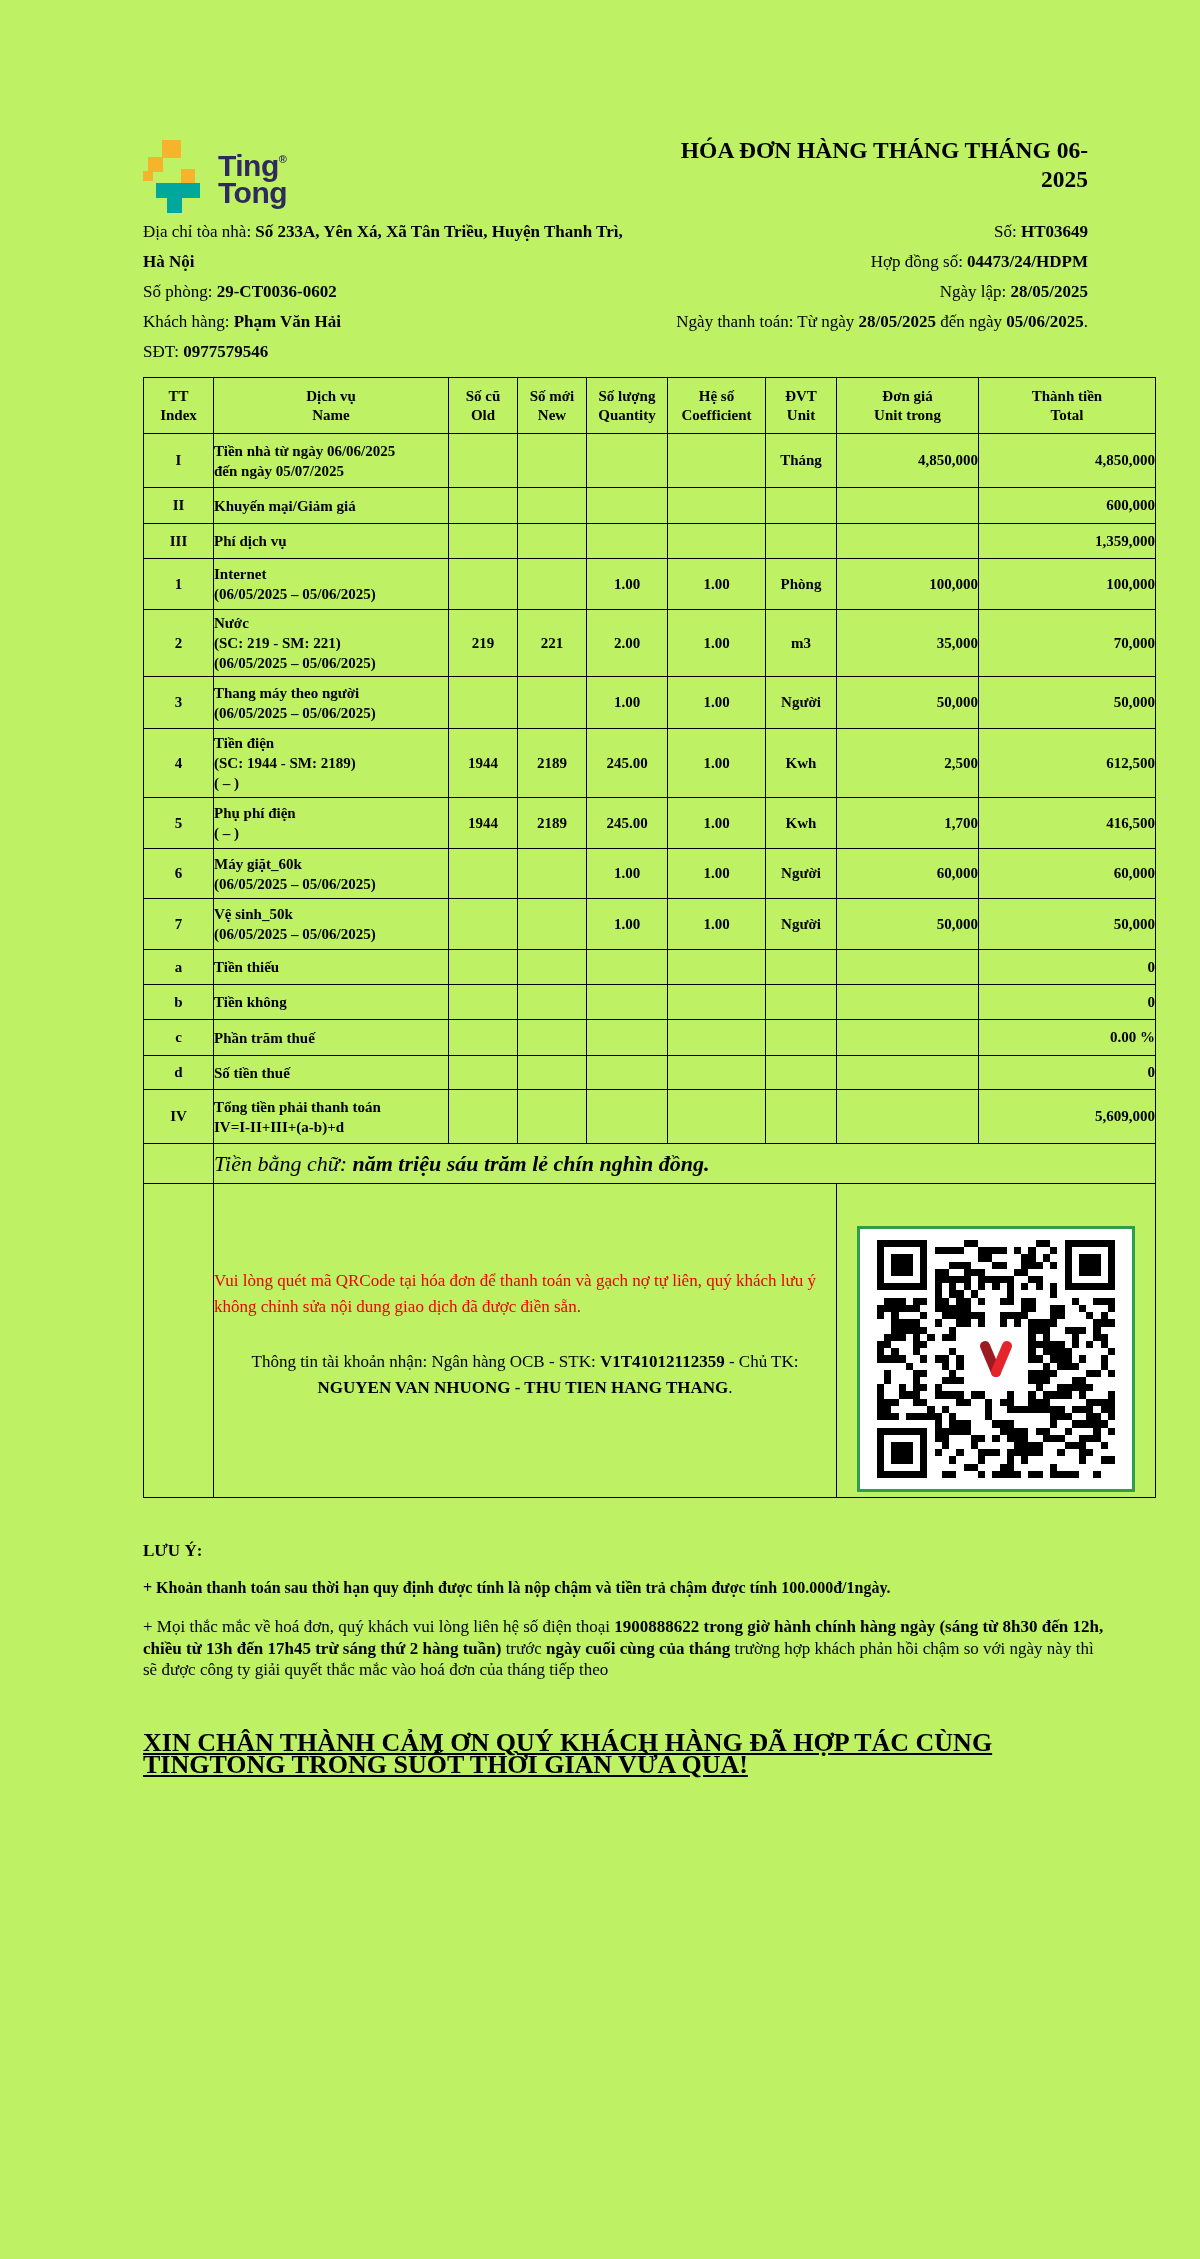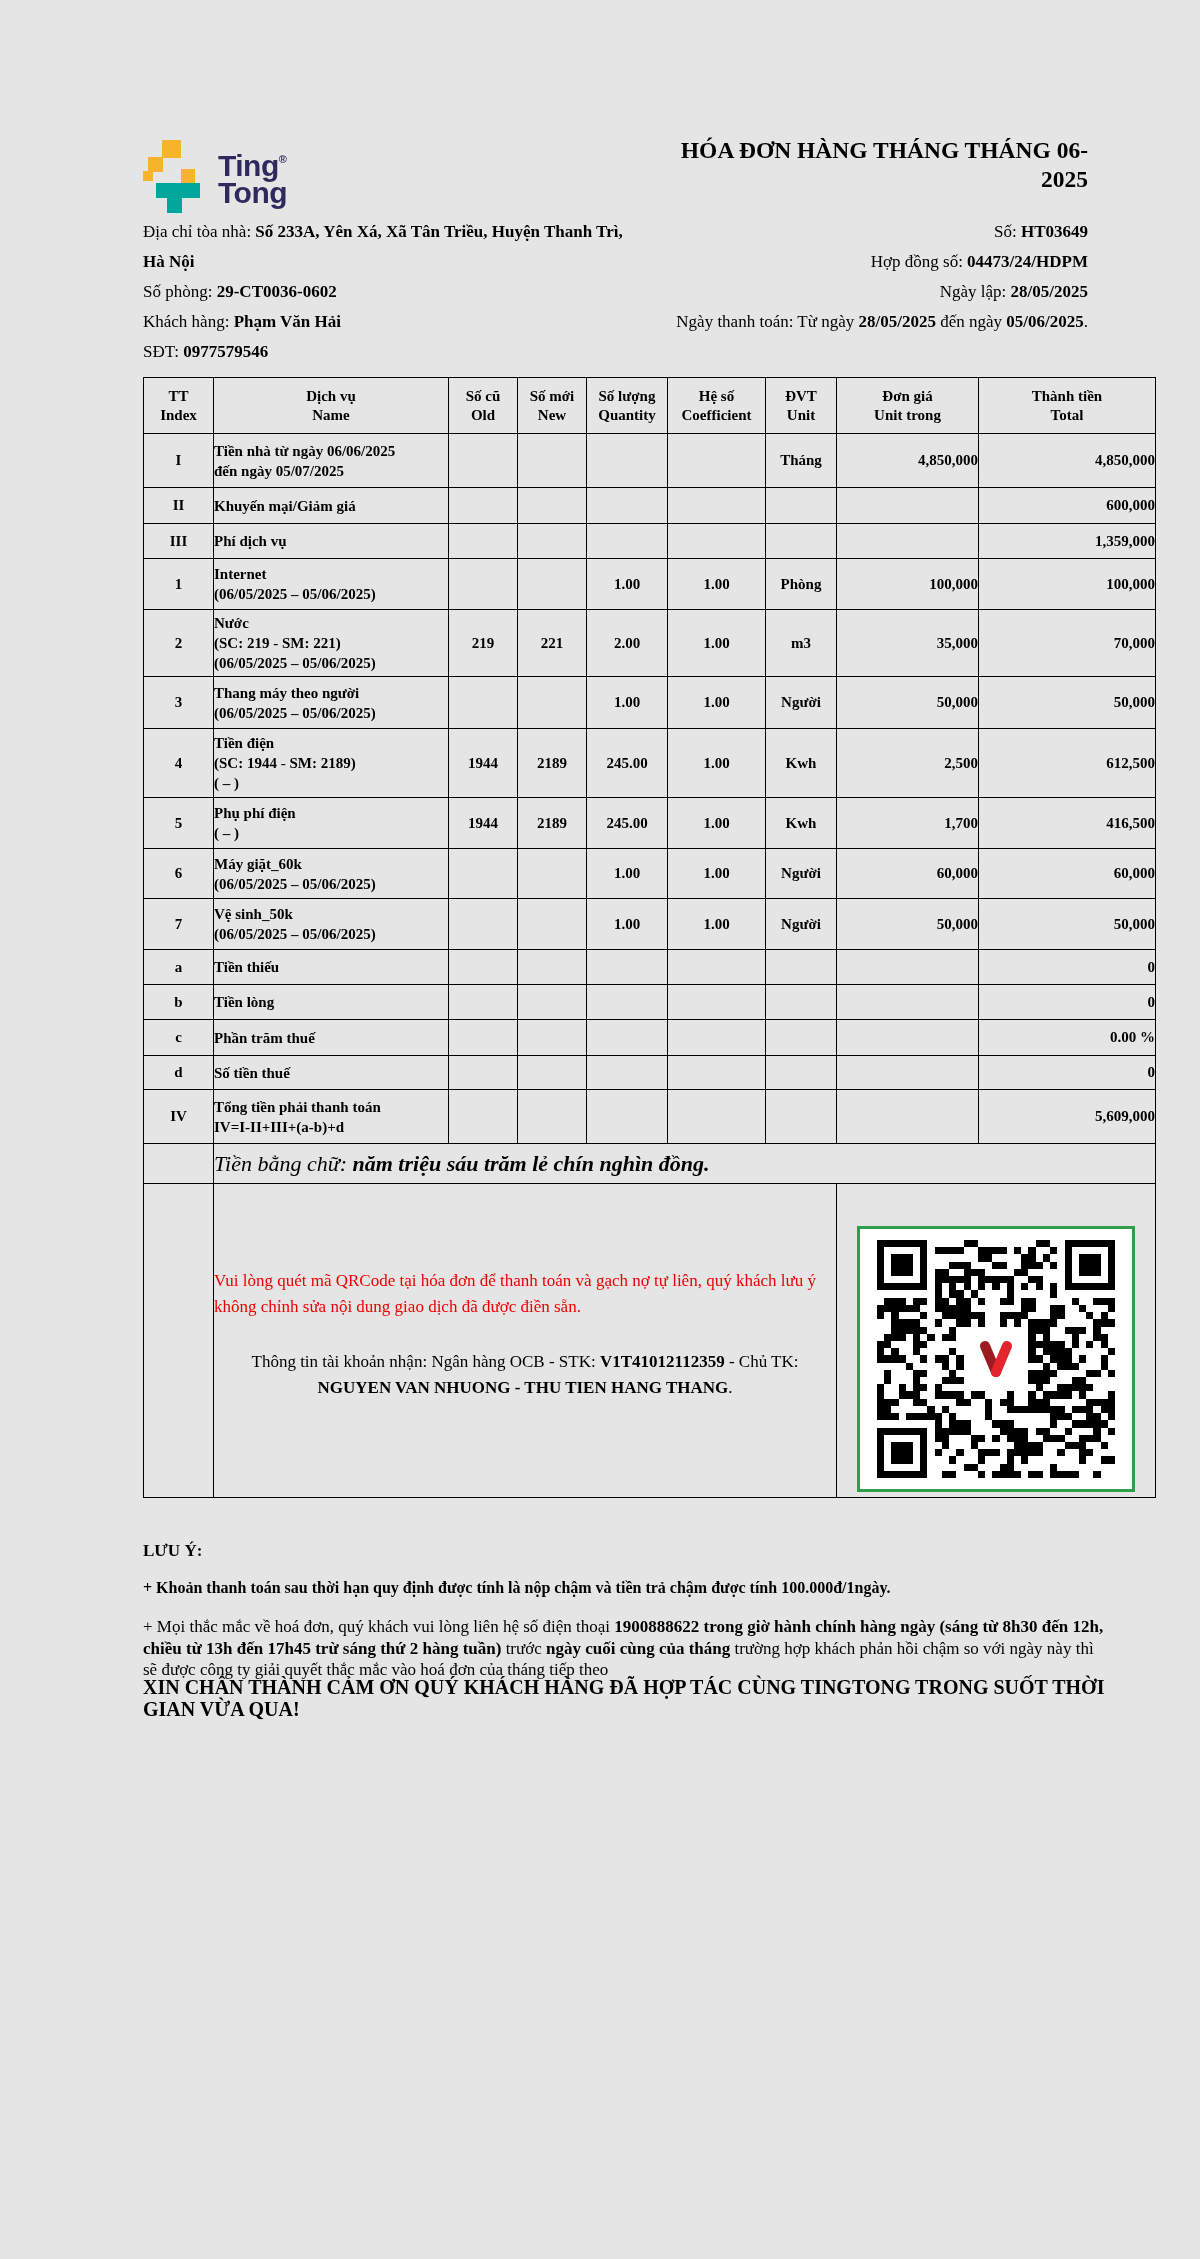--- a/index.html
+++ b/index.html
@@ -1,16 +1,16 @@
 <!DOCTYPE html>
 <html><head>
 <meta charset="utf-8">
 <style>
   html,body{margin:0;padding:0;background:#888;}
-  .page{position:relative;width:1200px;height:2259px;background:#e5e5e5;margin:0 auto;
+  .page{position:relative;width:1200px;height:2259px;background:#bef264;margin:0 auto;
         font-family:"Liberation Serif", serif;color:#000;overflow:hidden;}
 
   
   .logo{position:absolute;left:143px;top:140px;display:flex;align-items:flex-start;}
   .logo-mark{position:relative;width:62px;height:80px;}
   .logo-mark .px{position:absolute;}
   .logo-text{margin-left:13px;padding-top:6px;font-family:"Liberation Sans",sans-serif;
              font-weight:bold;font-size:30px;line-height:27px;color:#2f2a5d;letter-spacing:-0.5px;}
   .logo-text sup{font-size:11px;vertical-align:13px;}
 
@@ -39,22 +39,22 @@
   td.c-qr{vertical-align:top;}
   .qr-box{width:272px;height:260px;border:3px solid #2f9e4a;margin:37px auto 0 auto;
           position:relative;background:#fff;}
   .qr-svg{position:absolute;left:50%;top:50%;transform:translate(-50%,-50%);}
   .qr-heart{position:absolute;left:50%;top:50%;transform:translate(-50%,-50%);}
 
   
   .note-title{position:absolute;left:143px;top:1541px;font-weight:bold;font-size:17px;}
   .note1{position:absolute;left:143px;top:1579px;width:990px;font-weight:bold;font-size:16px;}
   .note2{position:absolute;left:143px;top:1616px;width:963px;font-size:17px;line-height:21.5px;}
-  .thanks{position:absolute;left:143px;top:1677px;width:985px;font-weight:bold;
-          font-size:20px;line-height:21.5px;}
+  .thanks{position:absolute;left:143px;top:1732px;width:985px;font-weight:bold;
+          font-size:26px;line-height:21.5px;text-decoration:underline;}
 </style>
 </head>
 <body>
 
 <div class="page">
 
   <div class="logo">
     <div class="logo-mark">
       <div class="px" style="left:19px;top:0;width:19px;height:18px;background:#f7b32b;"></div>
       <div class="px" style="left:5px;top:17px;width:15px;height:15px;background:#f7b32b;"></div>
@@ -247,21 +247,21 @@
           <td class="c-mid"></td>
           <td class="c-mid"></td>
           <td class="c-mid"></td>
           <td class="c-mid"></td>
           <td class="c-mid"></td>
           <td class="c-num"></td>
           <td class="c-num">0</td>
         </tr>
         <tr style="height: 35px;">
           <td class="c-idx">b</td>
-          <td class="c-name">Tiền lòng</td>
+          <td class="c-name">Tiền không</td>
           <td class="c-mid"></td>
           <td class="c-mid"></td>
           <td class="c-mid"></td>
           <td class="c-mid"></td>
           <td class="c-mid"></td>
           <td class="c-num"></td>
           <td class="c-num">0</td>
         </tr>
         <tr style="height: 36px;">
           <td class="c-idx">c</td>

